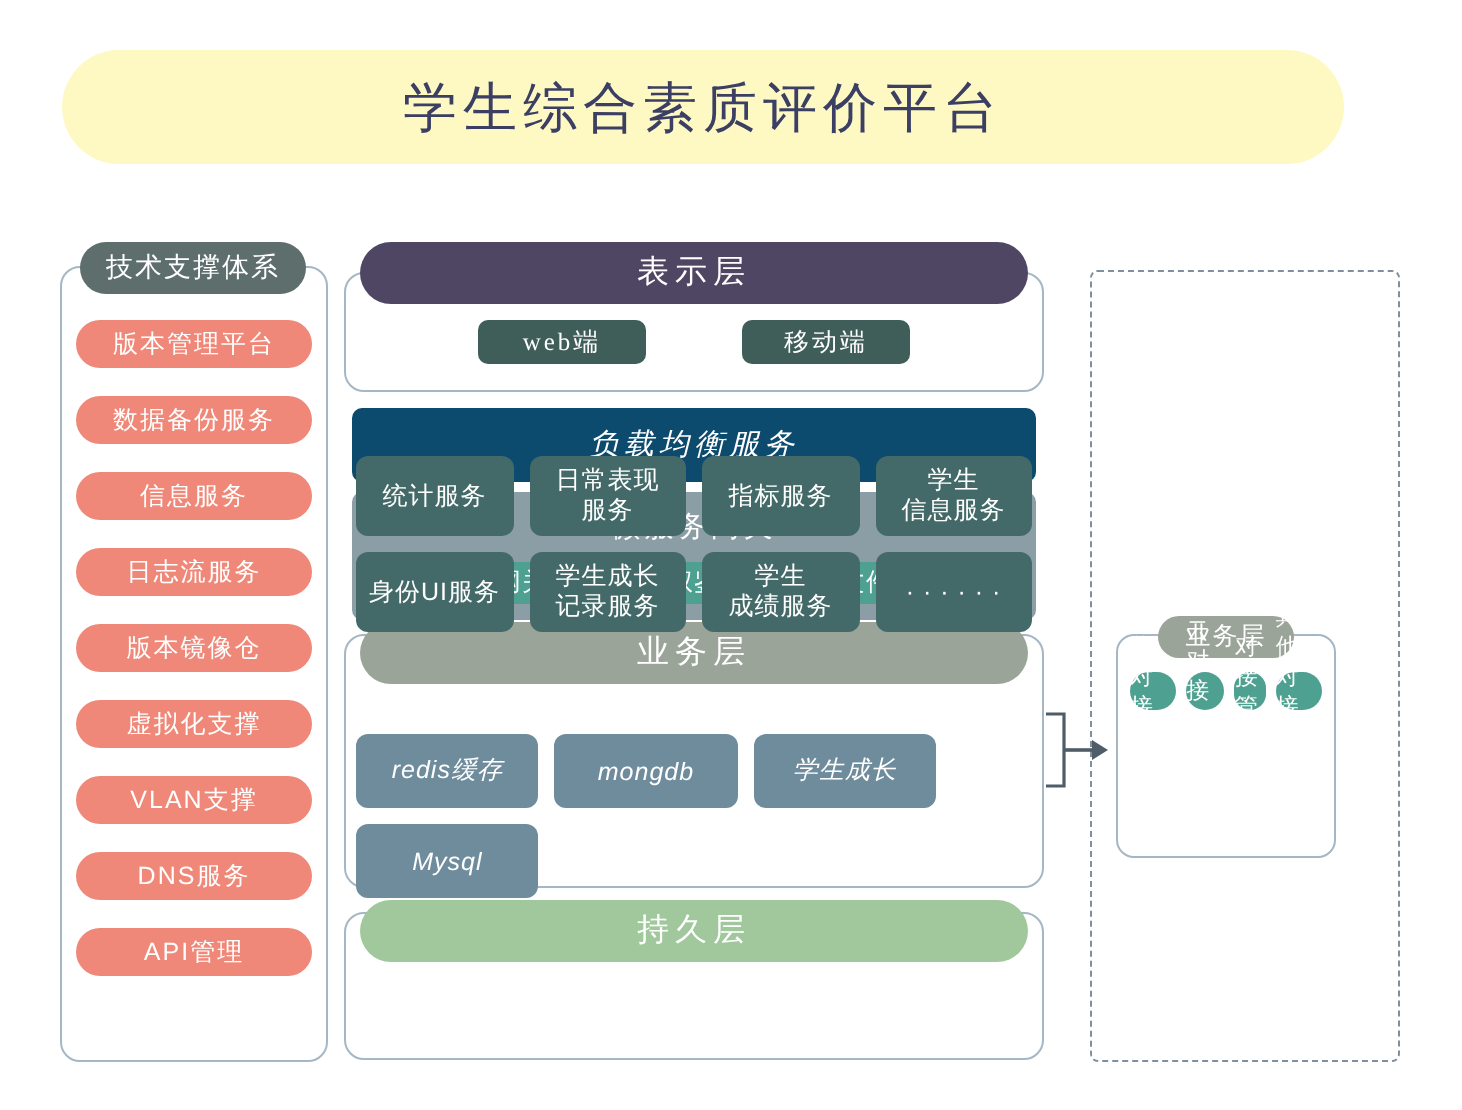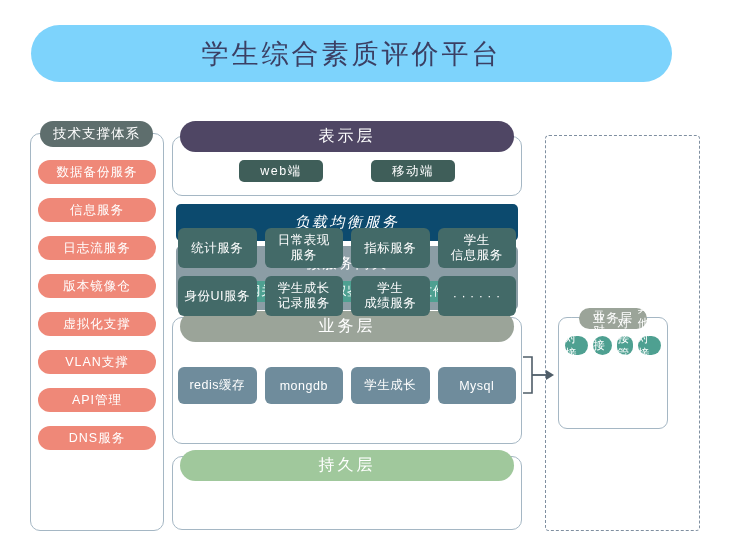--- a/index.html
+++ b/index.html
@@ -16,21 +16,21 @@
     color: #3c3c50;
   }
 
   
   #title-banner {
     position: absolute;
     left: 31px;
     top: 25px;
     width: 641px;
     height: 57px;
-    background: #7dd3fc;
+    background: #fef9c3;
     border-radius: 29px;
     display: flex;
     align-items: center;
     justify-content: center;
   }
   #title-banner .title-text {
     font-size: 27px;
     letter-spacing: 3px;
     color: #3b3f63;
   }
@@ -139,20 +139,21 @@
     width: 84px;
     height: 22px;
     background: #3f5e59;
     border-radius: 5px;
     display: flex;
     align-items: center;
     justify-content: center;
     color: #ffffff;
     font-size: 12.5px;
     letter-spacing: 1.5px;
+    font-family: Liberation Serif, serif;
   }
 
   
   #loadbalance-bar {
     top: 86px;
     height: 37px;
     background: #0c4a6e;
     display: flex;
     align-items: center;
     justify-content: center;
@@ -222,25 +223,26 @@
     white-space: pre-line;
   }
 
   
   #persistence-card { top: 338px; height: 74px; }
   #persistence-header { top: 332px; background: #a0c89c; }
   #persistence-grid {
     position: absolute;
     top: 367px;
     left: 178px;
-    width: 338px;
+    width: 290px;
     display: grid;
-    grid-template-columns: repeat(4, 1fr);
+    grid-template-columns: repeat(3, 1fr);
     gap: 8px;
     z-index: 4;
+    font-style: italic;
   }
   .store-box {
     height: 37px;
     background: #6f8c9c;
     border-radius: 6px;
     display: flex;
     align-items: center;
     justify-content: center;
     color: #ffffff;
     font-size: 12.5px;
@@ -319,28 +321,29 @@
 </head>
 <body>
 
 <div id="title-banner">
   <span class="title-text">学生综合素质评价平台</span>
 </div>
 
 <div id="sidebar"></div>
 <div id="sidebar-header">技术支撑体系</div>
 <div id="sidebar-items">
+  <div class="side-pill">版本管理平台</div>
   <div class="side-pill">数据备份服务</div>
   <div class="side-pill">信息服务</div>
   <div class="side-pill">日志流服务</div>
   <div class="side-pill">版本镜像仓</div>
   <div class="side-pill">虚拟化支撑</div>
   <div class="side-pill">VLAN支撑</div>
+  <div class="side-pill">DNS服务</div>
   <div class="side-pill">API管理</div>
-  <div class="side-pill">DNS服务</div>
 </div>
 
 <div id="center-stack">
 
   <div class="layer-card" id="presentation-card"></div>
   <div class="layer-header" id="presentation-header">表示层</div>
   <div id="presentation-row">
     <div class="client-pill">web端</div>
     <div class="client-pill">移动端</div>
   </div>

